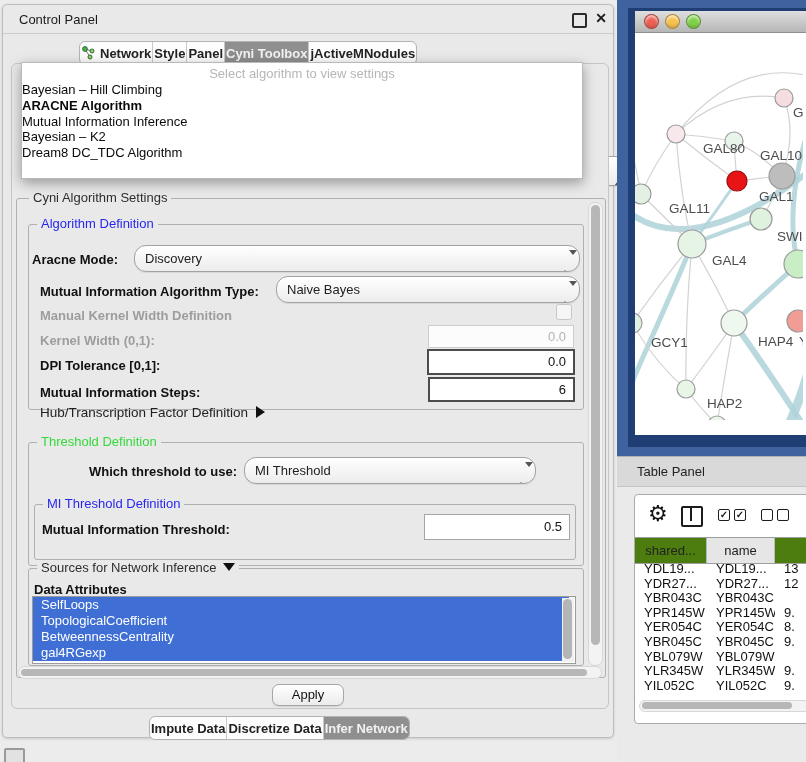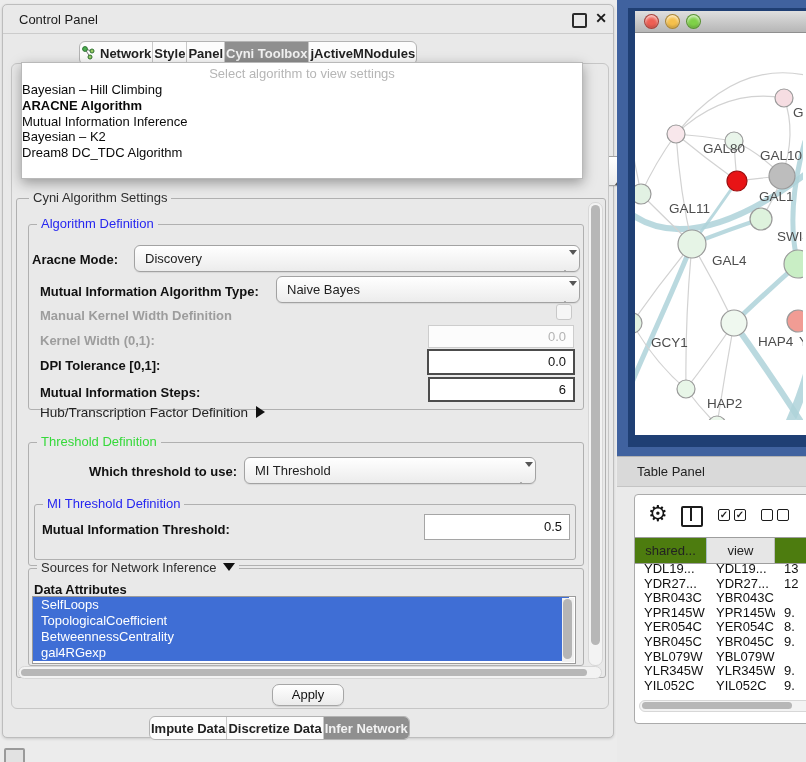--- a/index.html
+++ b/index.html
@@ -33,21 +33,21 @@
   .group-title{position:absolute;font-size:13px;background:#e9e9e9;padding:0 4px;white-space:nowrap;}
   .t-blue{color:#2727f0;}
   .t-green{color:#35d93a;}
   .t-dark{color:#2e2e2e;}
 
   .lbl{position:absolute;font-size:13px;font-weight:bold;color:#111;white-space:nowrap;}
   .lbl.dis{color:#9d9d9d;}
   .plain{font-weight:normal;color:#222;}
 
   .combo{position:absolute;background:linear-gradient(#ffffff,#ececec);border:1px solid #a2a2a2;
-    border-radius:6px;font-size:13px;color:#222;line-height:25px;padding:0 26px 0 10px;
+    border-radius:12px;font-size:13px;color:#222;line-height:25px;padding:0 26px 0 10px;
     box-shadow:0 1px 1px rgba(0,0,0,.08);white-space:nowrap;overflow:hidden;}
   .combo .arrows{position:absolute;right:9px;top:4px;width:9px;}
   .combo .arr-up{width:0;height:0;border-left:4px solid transparent;border-right:4px solid transparent;
     border-bottom:5px solid #555;margin-bottom:3px;}
   .combo .arr-dn{width:0;height:0;border-left:4px solid transparent;border-right:4px solid transparent;
     border-top:5px solid #555;}
 
   .field{position:absolute;background:#fff;border:1px solid #a5a5a5;font-size:13px;color:#111;
     text-align:right;padding:0 7px;}
   .field.strong{border:2px solid #4c4c4c;}
@@ -359,21 +359,21 @@
             <span class="mini-cb">✓</span>
         </div>
         <div class="cb-pair" style="left:126px;">
           <span class="mini-cb"> </span>
             <span class="mini-cb"> </span>
         </div>
 
       </div>
       <div id="tbl-header" class="abs">
           <div class="hcell c-blue">shared...</div>
-          <div class="hcell c-gray">view</div>
+          <div class="hcell c-gray">name</div>
           <div class="hcell c-blue">A</div>
         </div>
       <div id="tbl-rows" class="abs">
           <div class="trow">
             <div class="tcell">YDL19...</div>
             <div class="tcell">YDL19...</div>
             <div class="tcell">13</div>
           </div>
           <div class="trow">
             <div class="tcell">YDR27...</div>

